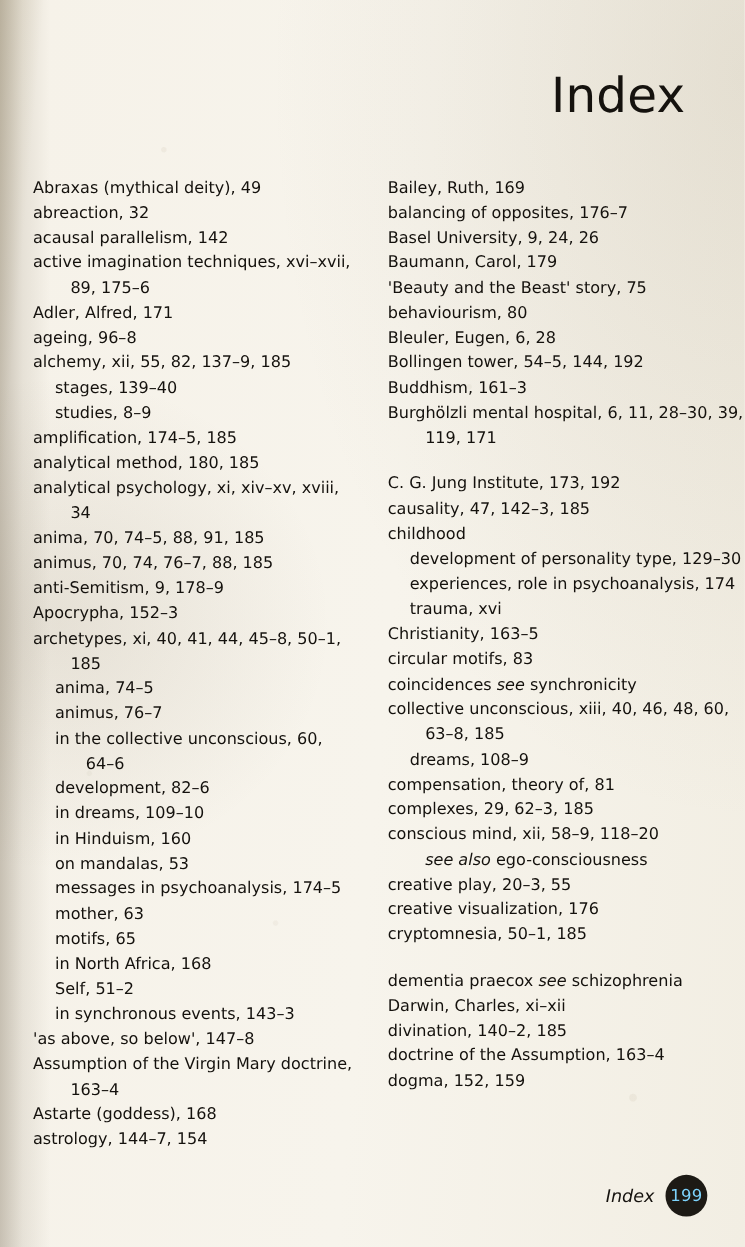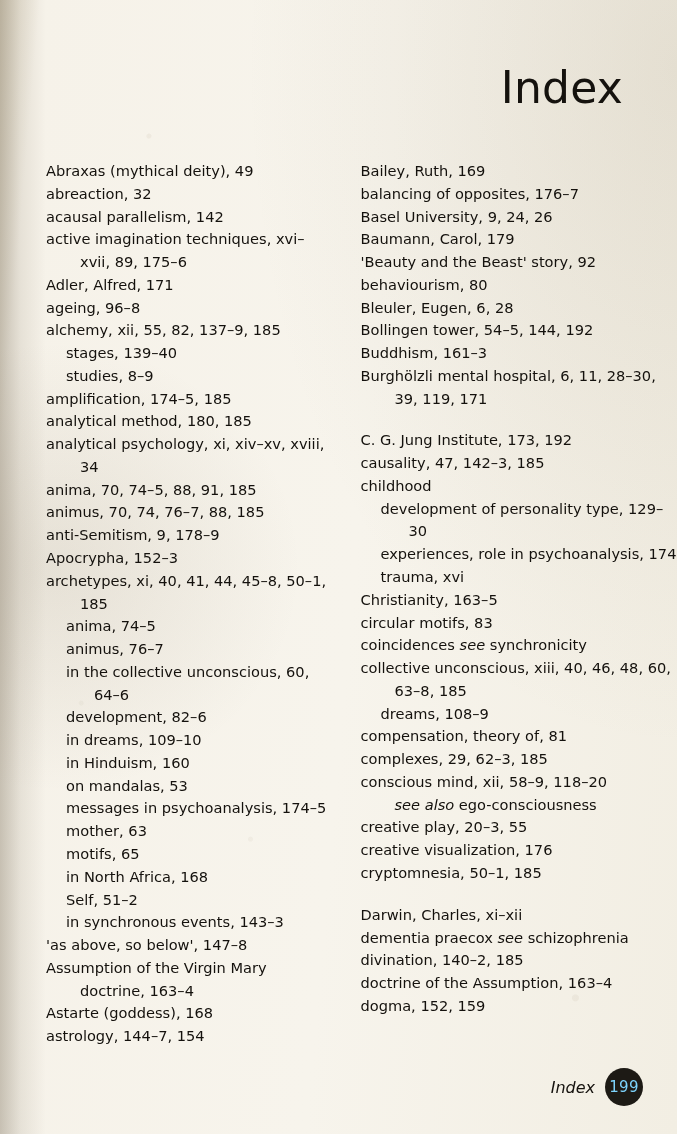--- a/index.html
+++ b/index.html
@@ -50,21 +50,20 @@
     font-weight: 400;
     letter-spacing: 0.2px;
     color: #15120e;
   }
   .columns {
     position: absolute;
     left: 0; right: 0;
     top: 160px;
     display: flex;
     gap: 0;
-    margin-left: 16px;
   }
   .col {
     width: 50%;
     box-sizing: border-box;
   }
   .col-left  { padding-left: 30px;  padding-right: 16px; }
   .col-right { padding-left: 14px;  }
 
   .entry {
     font-size: 14.6px;
@@ -157,21 +156,21 @@
         <p class="entry lvl0">'as above, so below', 147–8</p>
         <p class="entry lvl0">Assumption of the Virgin Mary doctrine, 163–4</p>
         <p class="entry lvl0">Astarte (goddess), 168</p>
         <p class="entry lvl0">astrology, 144–7, 154</p>
       </div>
     <div class="col col-right" id="col-right">
         <p class="entry lvl0">Bailey, Ruth, 169</p>
         <p class="entry lvl0">balancing of opposites, 176–7</p>
         <p class="entry lvl0">Basel University, 9, 24, 26</p>
         <p class="entry lvl0">Baumann, Carol, 179</p>
-        <p class="entry lvl0">'Beauty and the Beast' story, 92</p>
+        <p class="entry lvl0">'Beauty and the Beast' story, 75</p>
         <p class="entry lvl0">behaviourism, 80</p>
         <p class="entry lvl0">Bleuler, Eugen, 6, 28</p>
         <p class="entry lvl0">Bollingen tower, 54–5, 144, 192</p>
         <p class="entry lvl0">Buddhism, 161–3</p>
         <p class="entry lvl0">Burghölzli mental hospital, 6, 11, 28–30, 39, 119, 171</p>
         <div class="gap"></div>
         <p class="entry lvl0">C. G. Jung Institute, 173, 192</p>
         <p class="entry lvl0">causality, 47, 142–3, 185</p>
         <p class="entry lvl0">childhood</p>
         <p class="entry lvl1">development of personality type, 129–30</p>
@@ -183,22 +182,22 @@
         <p class="entry lvl0">collective unconscious, xiii, 40, 46, 48, 60, 63–8, 185</p>
         <p class="entry lvl1">dreams, 108–9</p>
         <p class="entry lvl0">compensation, theory of, 81</p>
         <p class="entry lvl0">complexes, 29, 62–3, 185</p>
         <p class="entry lvl0">conscious mind, xii, 58–9, 118–20</p>
         <p class="entry lvl2"><span class="ital">see also</span> ego-consciousness</p>
         <p class="entry lvl0">creative play, 20–3, 55</p>
         <p class="entry lvl0">creative visualization, 176</p>
         <p class="entry lvl0">cryptomnesia, 50–1, 185</p>
         <div class="gap"></div>
+        <p class="entry lvl0">dementia praecox <span class="ital">see</span> schizophrenia</p>
         <p class="entry lvl0">Darwin, Charles, xi–xii</p>
-        <p class="entry lvl0">dementia praecox <span class="ital">see</span> schizophrenia</p>
         <p class="entry lvl0">divination, 140–2, 185</p>
         <p class="entry lvl0">doctrine of the Assumption, 163–4</p>
         <p class="entry lvl0">dogma, 152, 159</p>
       </div>
   </div>
 
   <div class="footer">
     <div class="footer-label">Index</div>
     <div class="page-number">199</div>
   </div>

